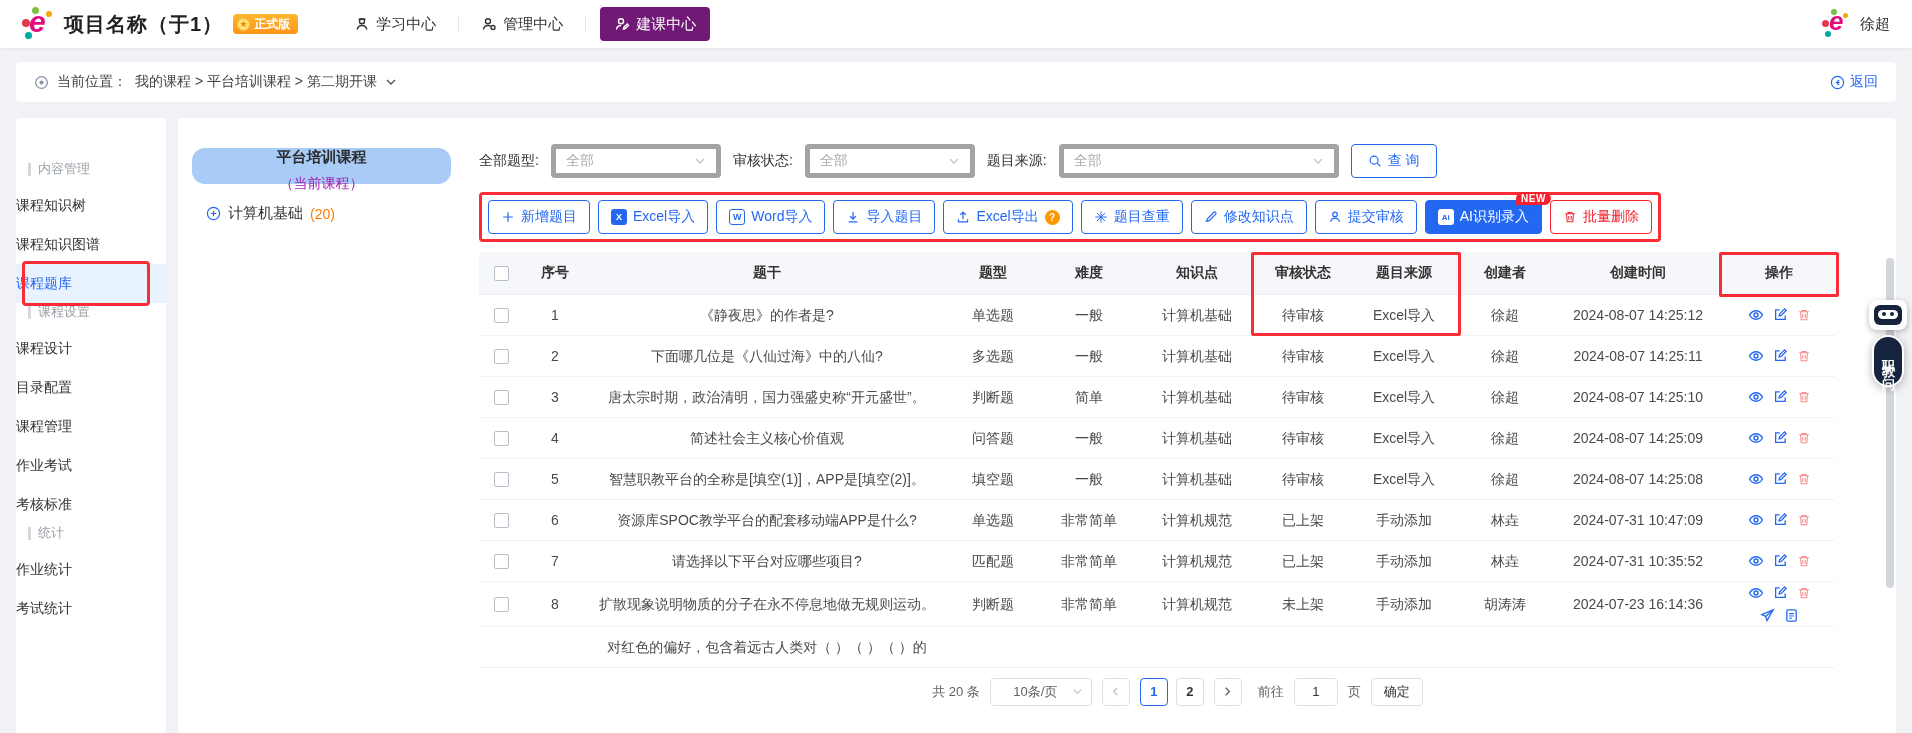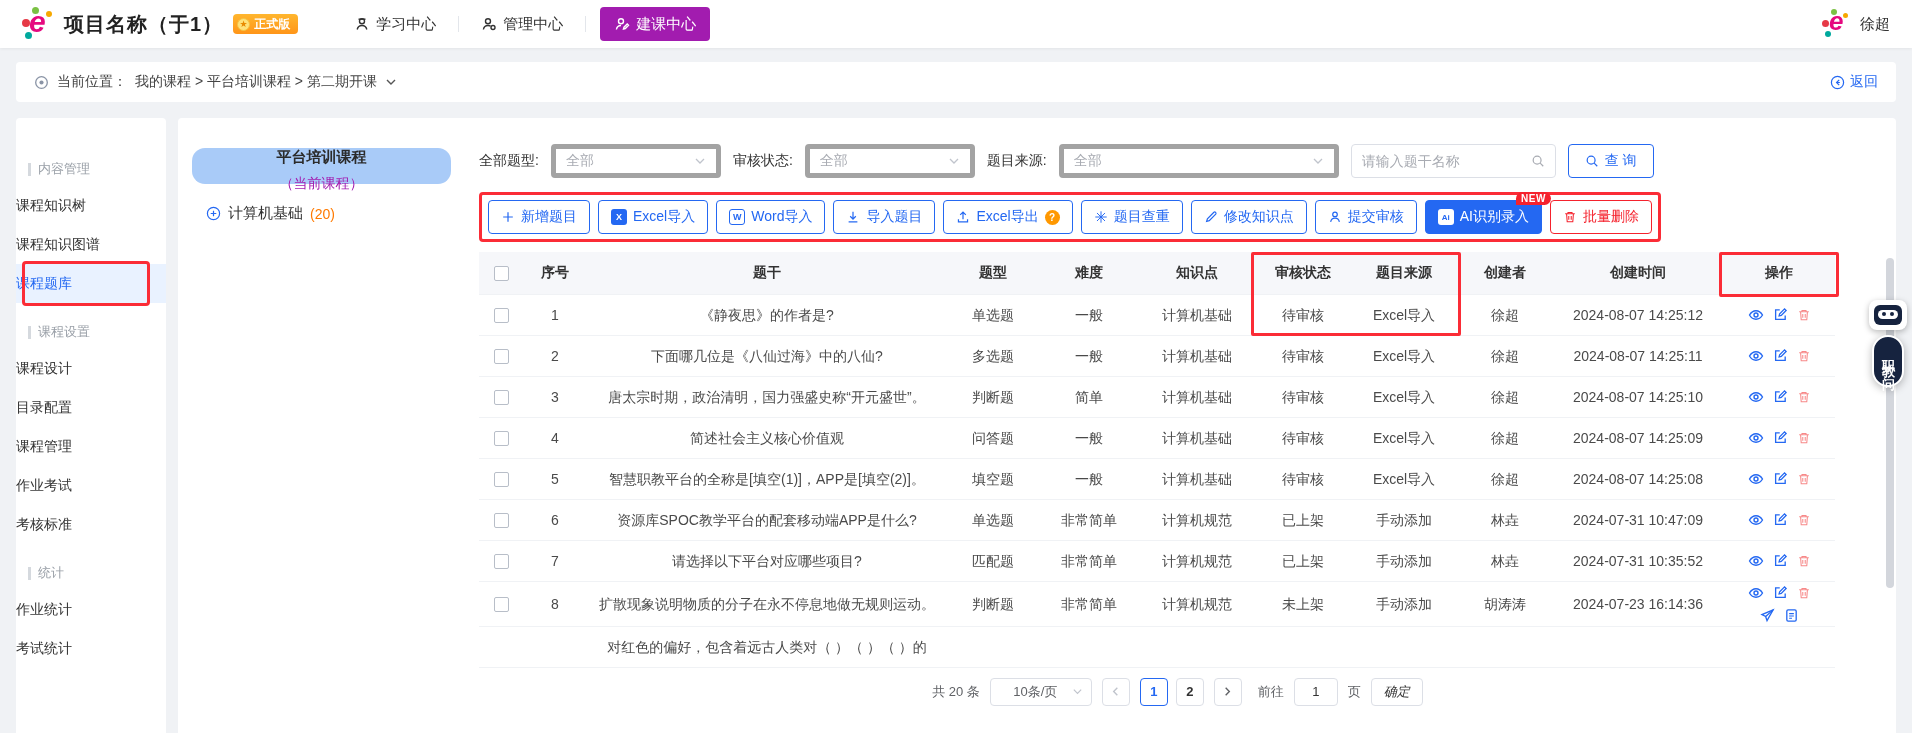--- a/index.html
+++ b/index.html
@@ -15,37 +15,37 @@
   .dot { position:absolute; border-radius:50%; }
   .app-title { font-size:20px; font-weight:bold; color:#222; letter-spacing:1px; }
   .version-badge { margin-left:10px; display:inline-flex; align-items:center; gap:4px; height:20px;
     background:linear-gradient(180deg,#ffb62e,#ff9518); color:#fff; font-size:12px; font-weight:bold;
     border-radius:4px; padding:0 8px 0 4px; }
   .medal { width:13px; height:13px; border-radius:50%; background:#ffe27a; border:1px solid #f5c242;
     display:flex; align-items:center; justify-content:center; font-size:9px; color:#e88a00; }
   .nav { display:flex; align-items:center; margin-left:48px; gap:14px; }
   .nav-item { display:flex; align-items:center; gap:6px; font-size:15px; color:#333; cursor:pointer; padding:0 8px; }
   .nav-sep { width:1px; height:16px; background:#e3e6eb; }
-  .nav-item.active { background:#a21caf; color:#fff; height:34px; border-radius:4px; padding:0 14px; }
+  .nav-item.active { background:#701a75; color:#fff; height:34px; border-radius:4px; padding:0 14px; }
   .header-right { margin-left:auto; display:flex; align-items:center; gap:8px; }
   .mini-logo { position:relative; width:30px; height:30px; }
   .user-name { font-size:15px; color:#333; }
 
   
   .crumb-bar { margin:14px 16px 16px; height:40px; background:#fff; border-radius:4px;
     display:flex; align-items:center; padding:0 18px; }
   .crumb-left { display:flex; align-items:center; gap:8px; color:#444; }
   .crumb-back { margin-left:auto; display:flex; align-items:center; gap:5px; color:#2468f2; cursor:pointer; }
 
   
   .content { margin:12px 16px 0; display:flex; gap:12px; height:619px; align-items:stretch; }
 
   
   .sidebar { width:150px; background:#fff; border-radius:4px; padding-top:42px; flex:none; }
-  .side-section { margin-bottom:20px; }
+  .side-section { }
   .side-title { display:flex; align-items:center; gap:7px; color:#9aa0a8; font-size:13px; padding-left:12px; margin-bottom:8px; }
   .side-title .bar { width:3px; height:13px; background:#d5d9de; }
   .side-item { height:39px; line-height:39px; font-size:14px; color:#333; cursor:pointer; position:relative; }
   .side-item.active { color:#2468f2; background:#e9f2ff; }
   .side-item.active::after { content:''; position:absolute; left:6px; right:16px; top:-3px; bottom:-3px;
     border:3px solid #fb2c36; border-radius:4px; pointer-events:none; }
 
   
   .main-card { flex:1; background:#fff; border-radius:4px; display:flex; overflow:hidden; }
   .tree-col { width:285px; flex:none; padding:30px 12px 0 14px; }
@@ -111,21 +111,21 @@
   .pg-size .val { flex:1; text-align:center; }
   .pg-btn { width:28px; height:28px; border:1px solid #dcdfe6; border-radius:4px; background:#fff; display:flex;
     align-items:center; justify-content:center; cursor:pointer; color:#606266; }
   .pg-btn.dim { color:#c0c4cc; }
   .pg-num { min-width:28px; height:28px; border:1px solid #dcdfe6; border-radius:4px; background:#fff; display:flex;
     align-items:center; justify-content:center; cursor:pointer; font-size:13px; color:#333; font-weight:bold; }
   .pg-num.active { border-color:#2468f2; color:#2468f2; }
   .goto-input { width:44px; height:28px; border:1px solid #dcdfe6; border-radius:4px; text-align:center; font-size:13px;
     color:#333; outline:none; font-family:inherit; }
   .btn-confirm { height:28px; border:1px solid #dcdfe6; background:#fff; border-radius:4px; padding:0 12px; font-size:13px;
-    color:#333; cursor:pointer;font-style:italic; }
+    color:#333; cursor:pointer; }
 
   
   .float-widget { position:fixed; right:2px; top:300px; width:44px; display:flex; flex-direction:column; align-items:center; gap:5px; z-index:50; }
   .robot { width:38px; height:30px; background:#fff; border-radius:8px; box-shadow:0 2px 6px rgba(0,0,0,.28);
     display:flex; align-items:center; justify-content:center; cursor:pointer; }
   .robot-face { width:28px; height:20px; background:#16233f; border-radius:6px; position:relative; }
   .robot-face::before { content:''; position:absolute; left:4px; top:5px; width:20px; height:9px; background:#fff; border-radius:5px; }
   .robot-face::after { content:''; position:absolute; left:8px; top:7px; width:4px; height:4px; background:#16233f;
     border-radius:50%; box-shadow:8px 0 0 #16233f; }
   .bubble { background:#16233f; color:#fff; border:2px solid #fff; border-radius:16px; box-shadow:0 2px 8px rgba(0,0,0,.28);
@@ -288,29 +288,20 @@
           <svg width="12" height="12" viewBox="0 0 12 12">
               <path d="M2 4l4 4 4-4" stroke="#c0c4cc" stroke-width="1.3" fill="none"></path>
             </svg>
         </div>
         <span class="filter-label">题目来源:</span>
         <div class="select sel-source">
           <span class="val">全部</span>
           <svg width="12" height="12" viewBox="0 0 12 12">
               <path d="M2 4l4 4 4-4" stroke="#c0c4cc" stroke-width="1.3" fill="none"></path>
             </svg>
-        </div>
-        <div class="search-box">
-          <input placeholder="请输入题干名称" style="">
-          <span>
-            <svg width="14" height="14" viewBox="0 0 16 16">
-                <circle cx="7" cy="7" r="4.5" stroke="#a8abb2" stroke-width="1.4" fill="none"></circle>
-                <path d="M10.5 10.5L14 14" stroke="#a8abb2" stroke-width="1.4"></path>
-              </svg>
-          </span>
         </div>
         <button class="btn-query">
           <svg width="14" height="14" viewBox="0 0 16 16">
               <circle cx="7" cy="7" r="4.5" stroke="#2468f2" stroke-width="1.4" fill="none"></circle>
               <path d="M10.5 10.5L14 14" stroke="#2468f2" stroke-width="1.4"></path>
             </svg>
           <span>查 询</span>
         </button>
       </div>
 

